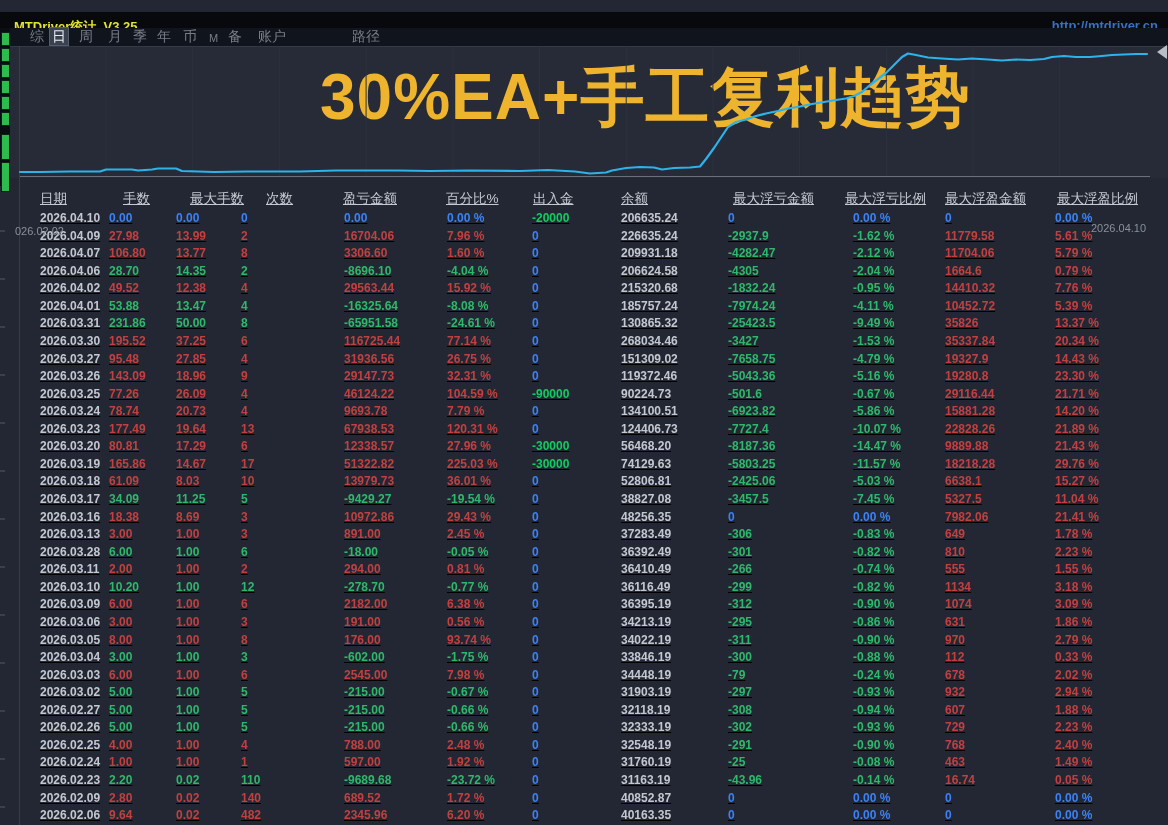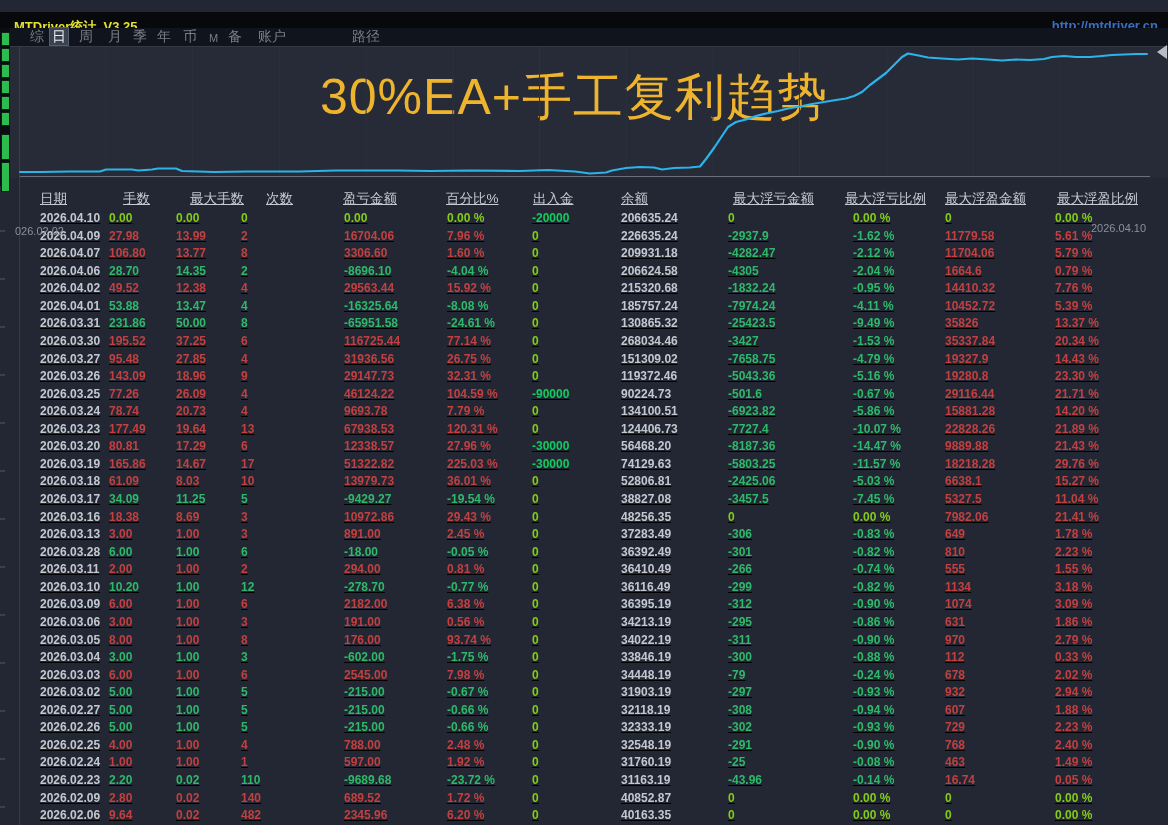--- a/index.html
+++ b/index.html
@@ -18,21 +18,21 @@
   .mi{position:absolute;top:0px;height:17px;line-height:17px;font-size:14px;color:#787e88;padding:0 2px;cursor:pointer;}
   .mi.sel{background:#3a4150;color:#e9ebef;outline:1px solid #565e6e;}
   .mi.small{font-size:11px;top:2px;}
   
   .lstrip{position:absolute;left:0;top:28px;width:10px;height:158px;background:#0b0d12;}
   .lblock{position:absolute;left:1px;width:7px;background:#2dbb4e;border:1px solid #0a2312;}
   .lticks{position:absolute;left:0;top:230px;width:5px;height:595px;
     background:repeating-linear-gradient(to bottom,#4a505c 0 2px,transparent 2px 48px);opacity:.6;}
   
   .chart{position:absolute;left:10px;top:46px;width:1158px;height:131px;background:#262b37;border-top:1px solid #333945;}
-  .overlay-title{position:absolute;left:320px;top:64px;font-size:50px;font-weight:normal;color:var(--overlay,#efb42e);letter-spacing:1px;z-index:4;white-space:nowrap;}
+  .overlay-title{position:absolute;left:320px;top:54px;font-size:64px;font-weight:bold;color:var(--overlay,#efb42e);letter-spacing:1px;z-index:4;white-space:nowrap;}
   .curve-svg{position:absolute;left:0;top:0;width:1168px;height:825px;z-index:5;pointer-events:none;}
   .axis-v{position:absolute;left:19px;top:46px;width:1px;height:779px;background:#4a4f5a;opacity:.55;z-index:3;}
   .axis-h{position:absolute;left:20px;top:176px;width:1130px;height:1px;background:#6a6f79;z-index:3;}
   .collapse-arrow{position:absolute;left:1157px;top:45px;width:0;height:0;z-index:6;
     border-top:7px solid transparent;border-bottom:7px solid transparent;border-right:10px solid #b9bec6;cursor:pointer;}
   .chart-date{position:absolute;font-size:11px;color:#8a919c;z-index:6;margin-top:48px;}
   .cd-start{left:15px;top:177px;}
   .cd-end{left:1091px;top:174px;}
   
   .thead,.tr{display:grid;padding-left:40px;white-space:nowrap;text-decoration:underline;}
@@ -42,21 +42,21 @@
     font-size:13.5px;color:#c6cbd3;
   }
   .tbody{position:absolute;left:0;top:210px;width:1136px;}
   .tr{
     height:17.57px;line-height:17.6px;
     grid-template-columns:69px 67px 65px 103px 103px 85px 89px 107px 125px 92px 110px 1fr;
     font-size:12px;font-weight:bold;
   }
   .c{overflow:hidden;}
   .neutral{color:#c3c8d0;}
-  .flat{color:#84cc16;}
+  .flat{color:#3b82f6;}
   .up{color:var(--up,#c24040);}
   .down{color:var(--down,#2eb96a);}
   .cash{color:var(--cash,#12cc5e);}
 </style>
 </head>
 <body>
 
 <div class="titlebar">
   <span class="app-title">MTDriver统计 ,V3.25</span>
   <span class="app-url">http://mtdriver.cn</span>

